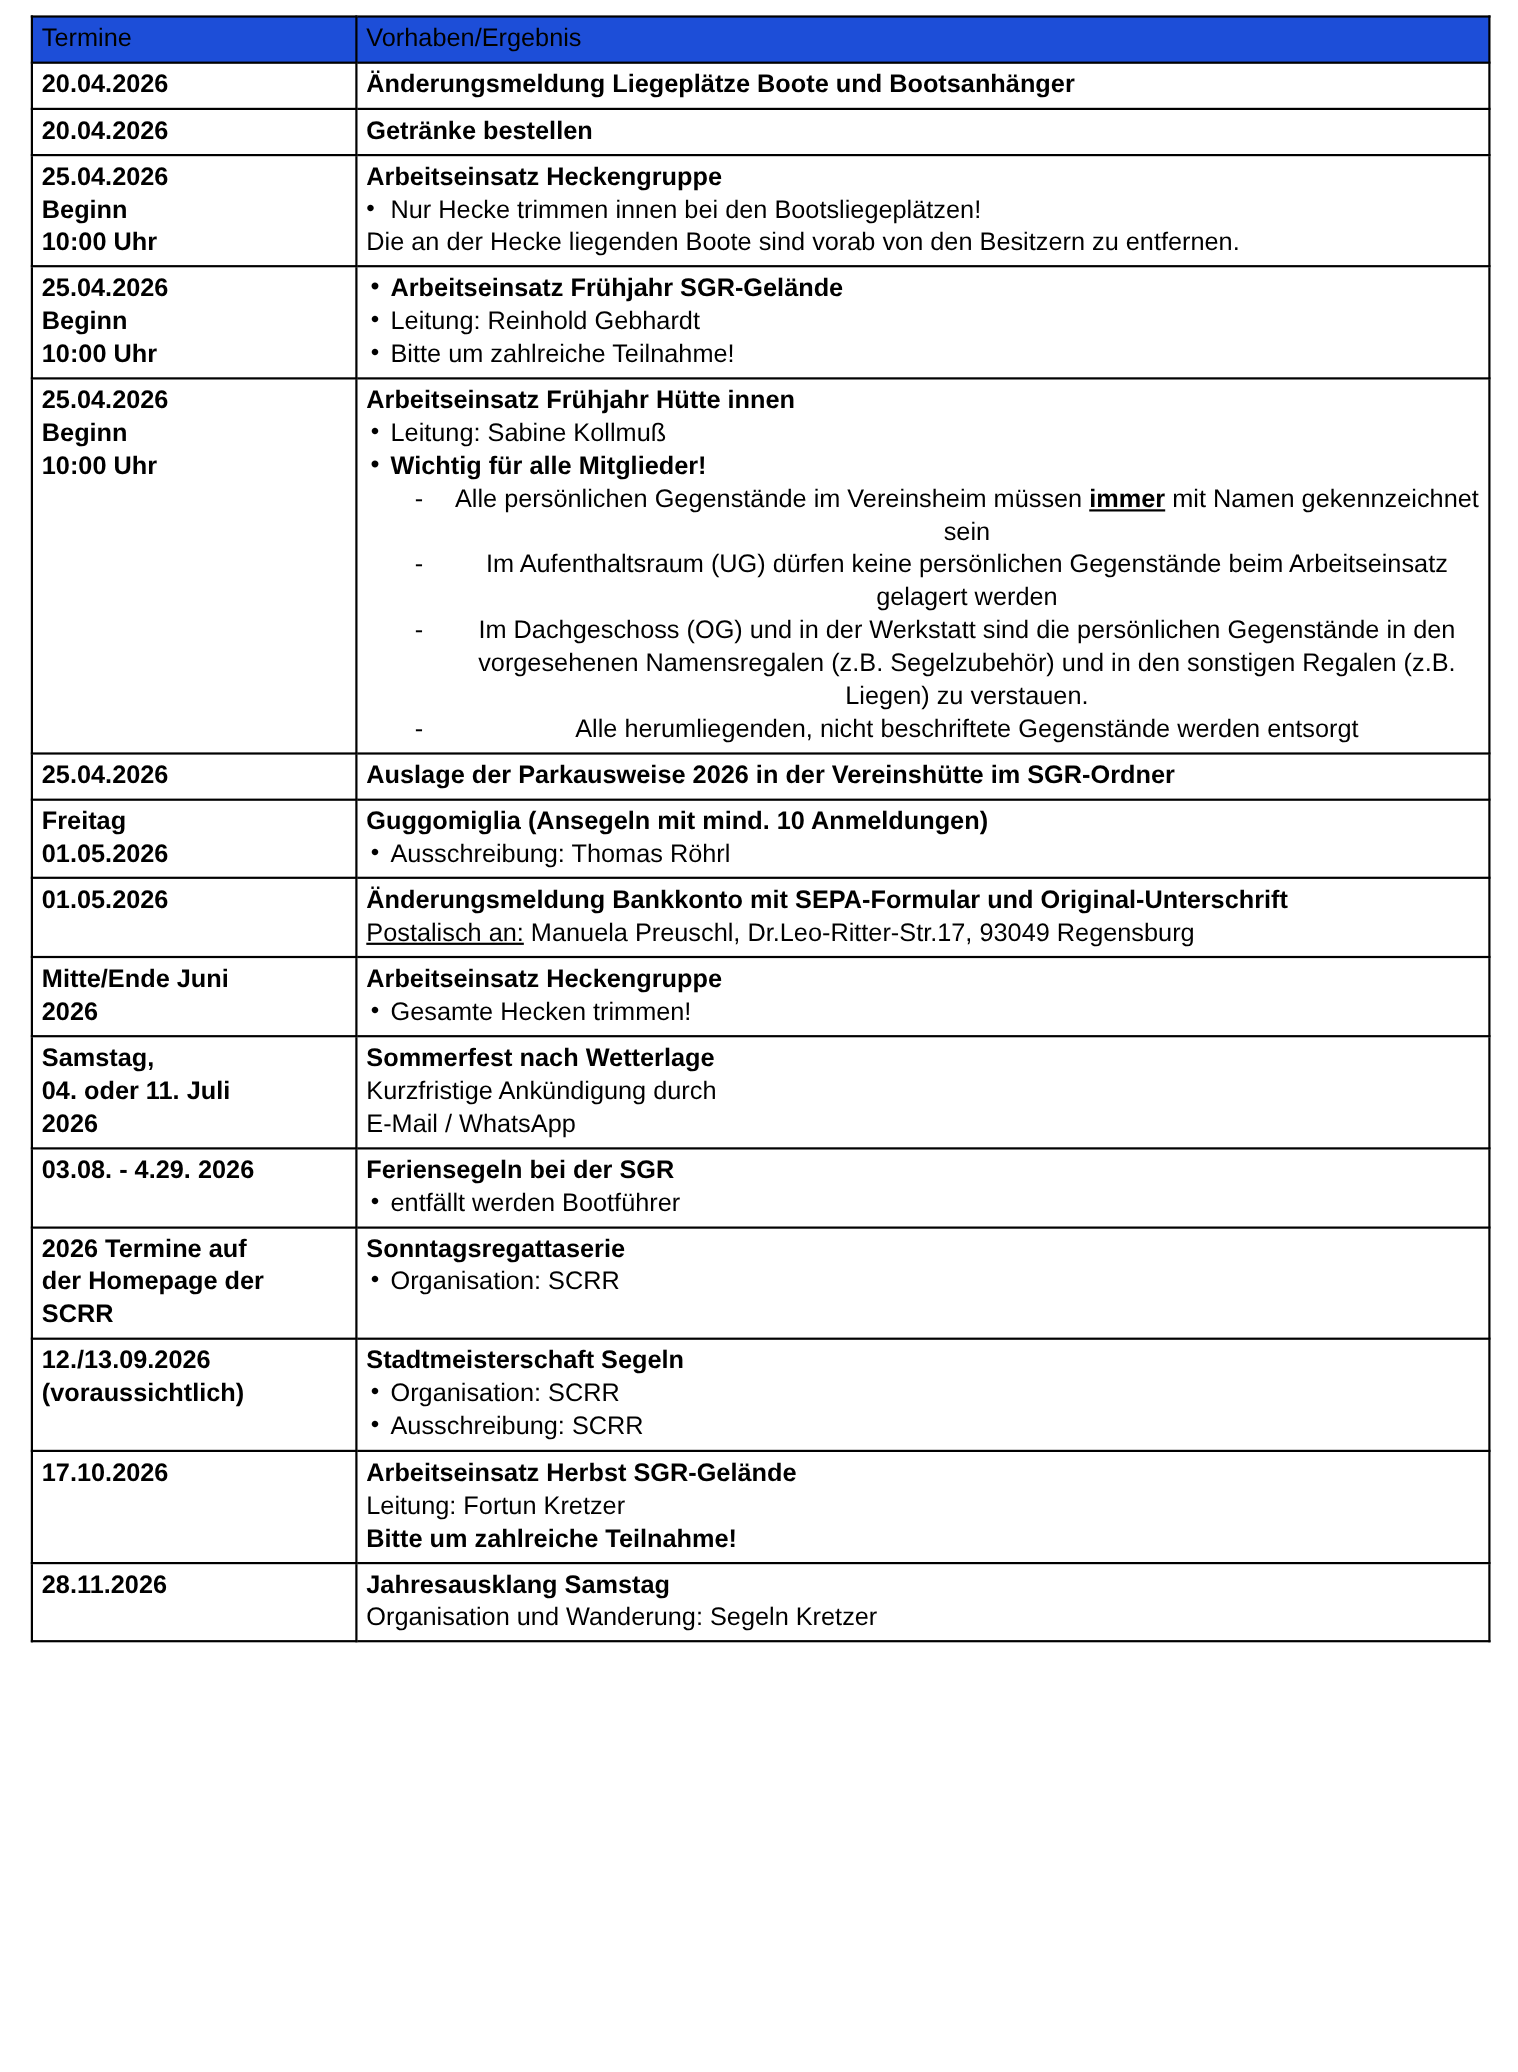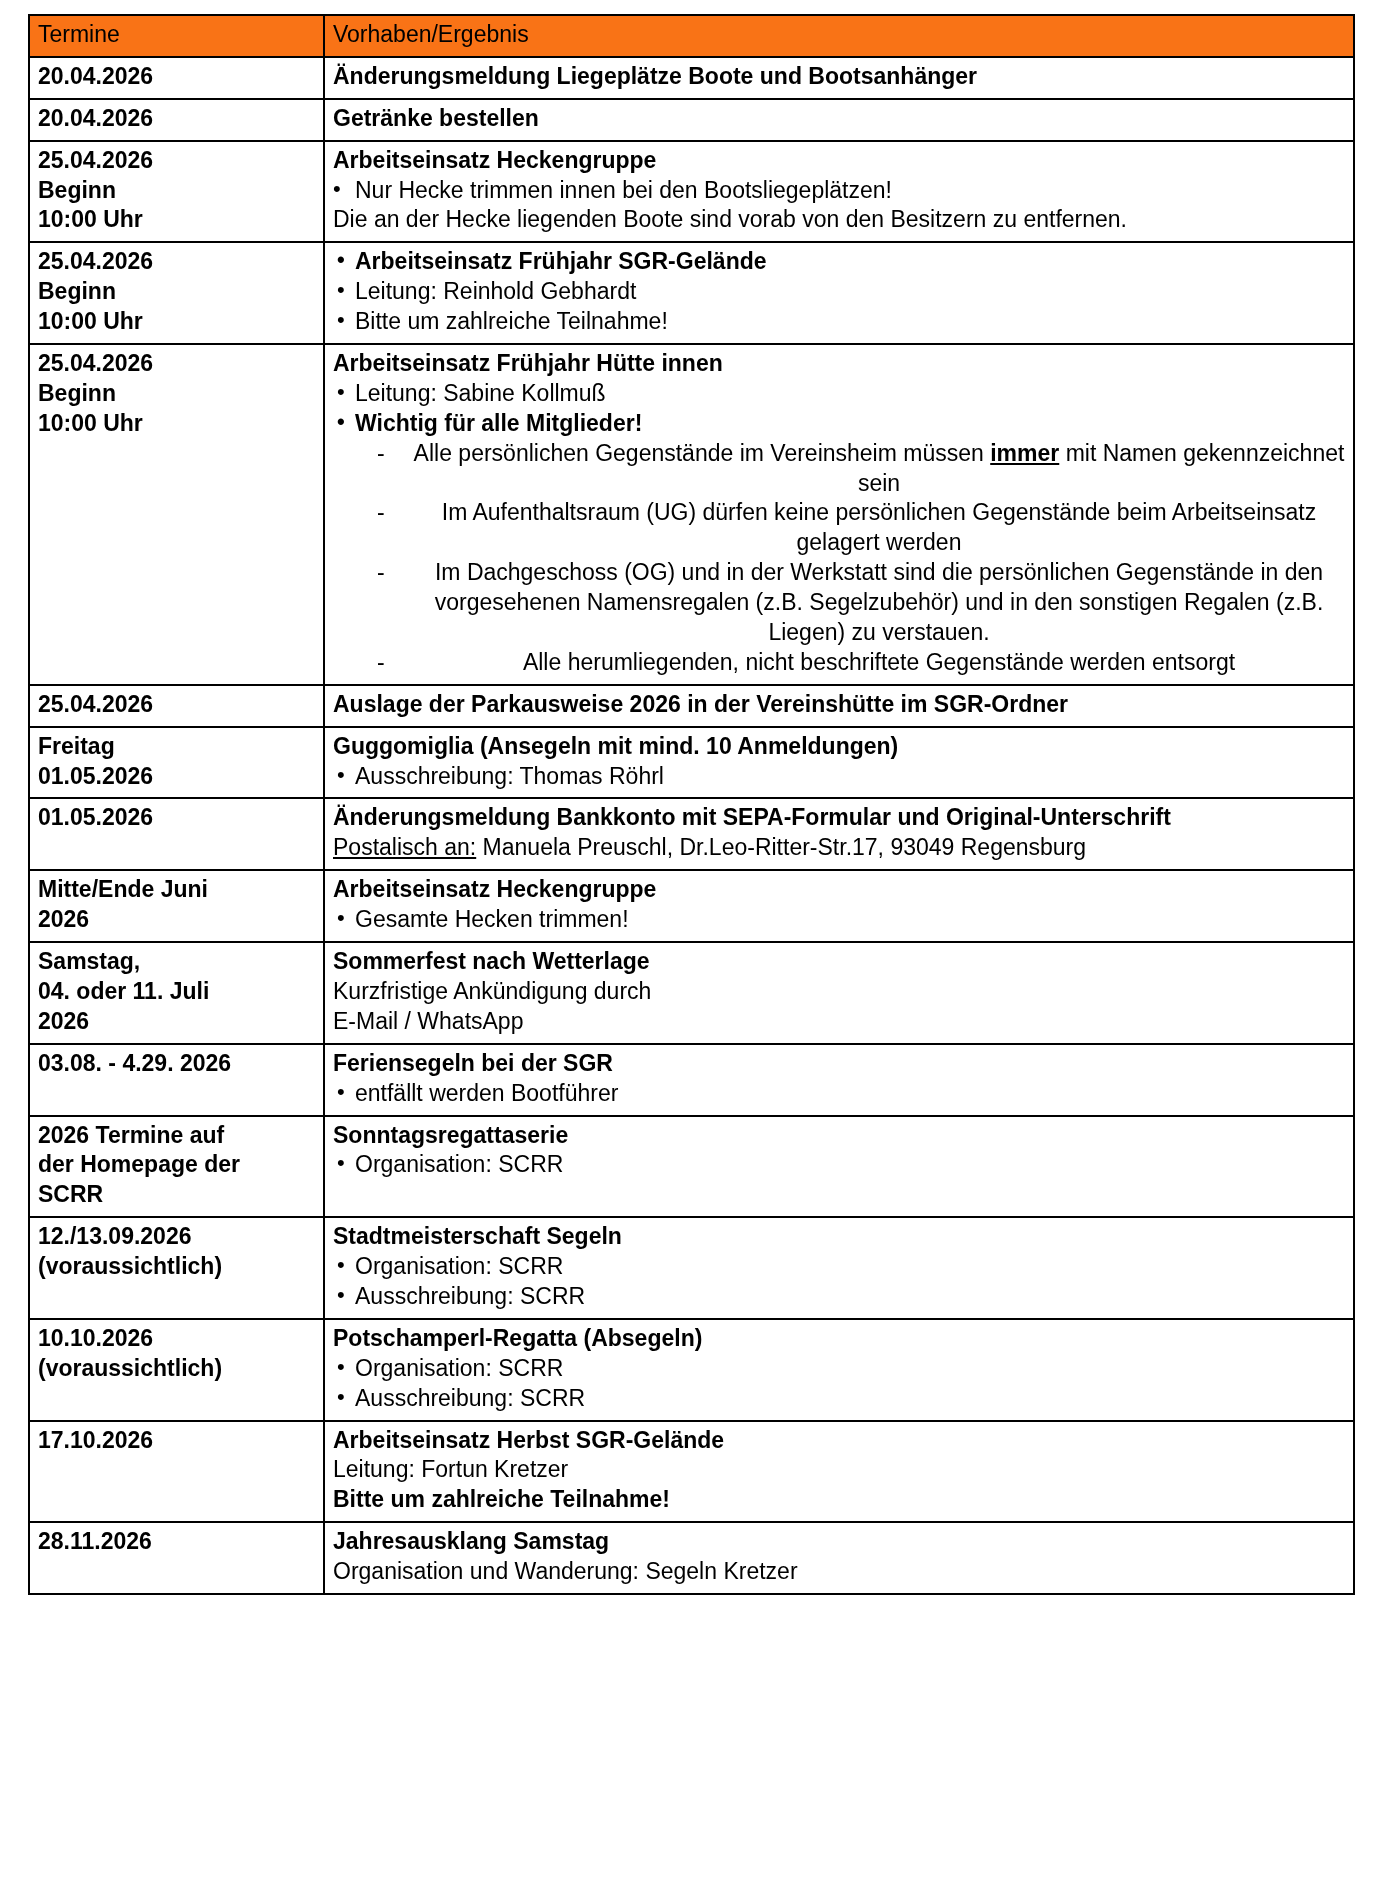--- a/index.html
+++ b/index.html
@@ -27,21 +27,21 @@
     vertical-align: top;
     padding: 4px 8px 6px 8px;
     font-size: 23px;
     line-height: 1.30;
     text-align: left;
   }
   col.col-date { width: 295px; }
   col.col-body { width: 1030px; }
 
   thead td {
-    background: #f97316;
+    background: #1d4ed8;
     font-weight: normal;
   }
   .date-cell {
     font-weight: bold;
     white-space: pre-line;
   }
 
   .line { display: block; }
   .b { font-weight: bold; }
   .u { text-decoration: underline; }
@@ -269,35 +269,20 @@
             <li>
               <span>Organisation: SCRR</span>
             </li>
             <li>
               <span>Ausschreibung: SCRR</span>
             </li>
           </ul>
         </td>
       </tr>
 
-      <tr>
-        <td class="date-cell">10.10.2026
-(voraussichtlich)</td>
-        <td>
-          <span class="line b">Potschamperl-Regatta (Absegeln)</span>
-          <ul class="bullets">
-            <li>
-              <span>Organisation: SCRR</span>
-            </li>
-            <li>
-              <span>Ausschreibung: SCRR</span>
-            </li>
-          </ul>
-        </td>
-      </tr>
 
       <tr>
         <td class="date-cell">17.10.2026</td>
         <td>
           <span class="line b">Arbeitseinsatz Herbst SGR-Gelände</span>
           <span class="plain">Leitung: Fortun Kretzer</span>
           <span class="plain b">Bitte um zahlreiche Teilnahme!</span>
         </td>
       </tr>
 

